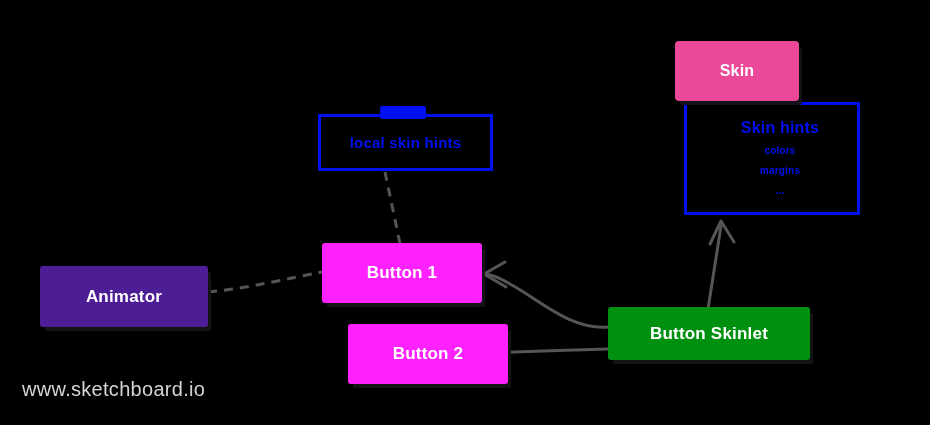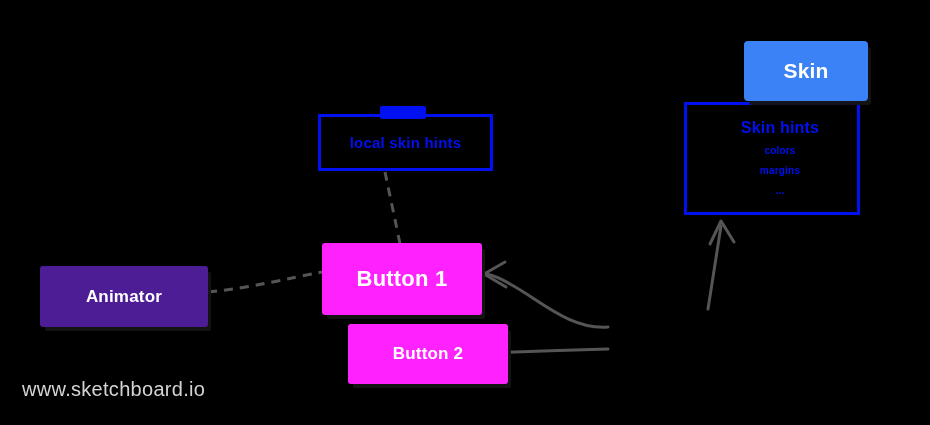--- a/index.html
+++ b/index.html
@@ -31,39 +31,39 @@
     color: #ffffff;
     border-radius: 3px;
     box-shadow: 4px 5px 0 -1px rgba(20,20,20,0.95);
   }
   .node-animator {
     left: 40px;  top: 266px;  width: 168px; height: 61px;
     background: #4c1d95;
     font-size: 17px;
   }
   .node-button1 {
-    left: 322px; top: 243px; width: 160px; height: 72px;
+    left: 322px; top: 243px; width: 160px; height: 60px;
     background: #ff22ff;
-    font-size: 22px;
+    font-size: 17px;
   }
   .node-button2 {
     left: 320px; top: 324px; width: 160px; height: 60px;
     background: #ff22ff;
     font-size: 17px;
     margin-left: 28px;
   }
   .node-skinlet {
     left: 608px; top: 307px; width: 202px; height: 53px;
     background: #00900f;
     font-size: 17px;
   }
   .node-skin {
-    left: 744px; top: 41px; width: 124px; height: 60px;
-    background: #3b82f6;
-    font-size: 21px;
+    left: 675px; top: 41px; width: 124px; height: 60px;
+    background: #ec4899;
+    font-size: 16px;
     border-radius: 4px;
     z-index: 5;
   }
   
   .outlined {
     border: 3px solid #0010f0;
     background: transparent;
     color: #0010f0;
   }
   .node-localhints {
@@ -162,16 +162,19 @@
   </div>
 
   <div class="node solid node-button1">
     <span>Button 1</span>
   </div>
 
   <div class="node solid node-button2">
     <span>Button 2</span>
   </div>
 
+  <div class="node solid node-skinlet">
+    <span>Button Skinlet</span>
+  </div>
 
   <div class="watermark">www.sketchboard.io</div>
 
 </div>
 
 </body></html>

